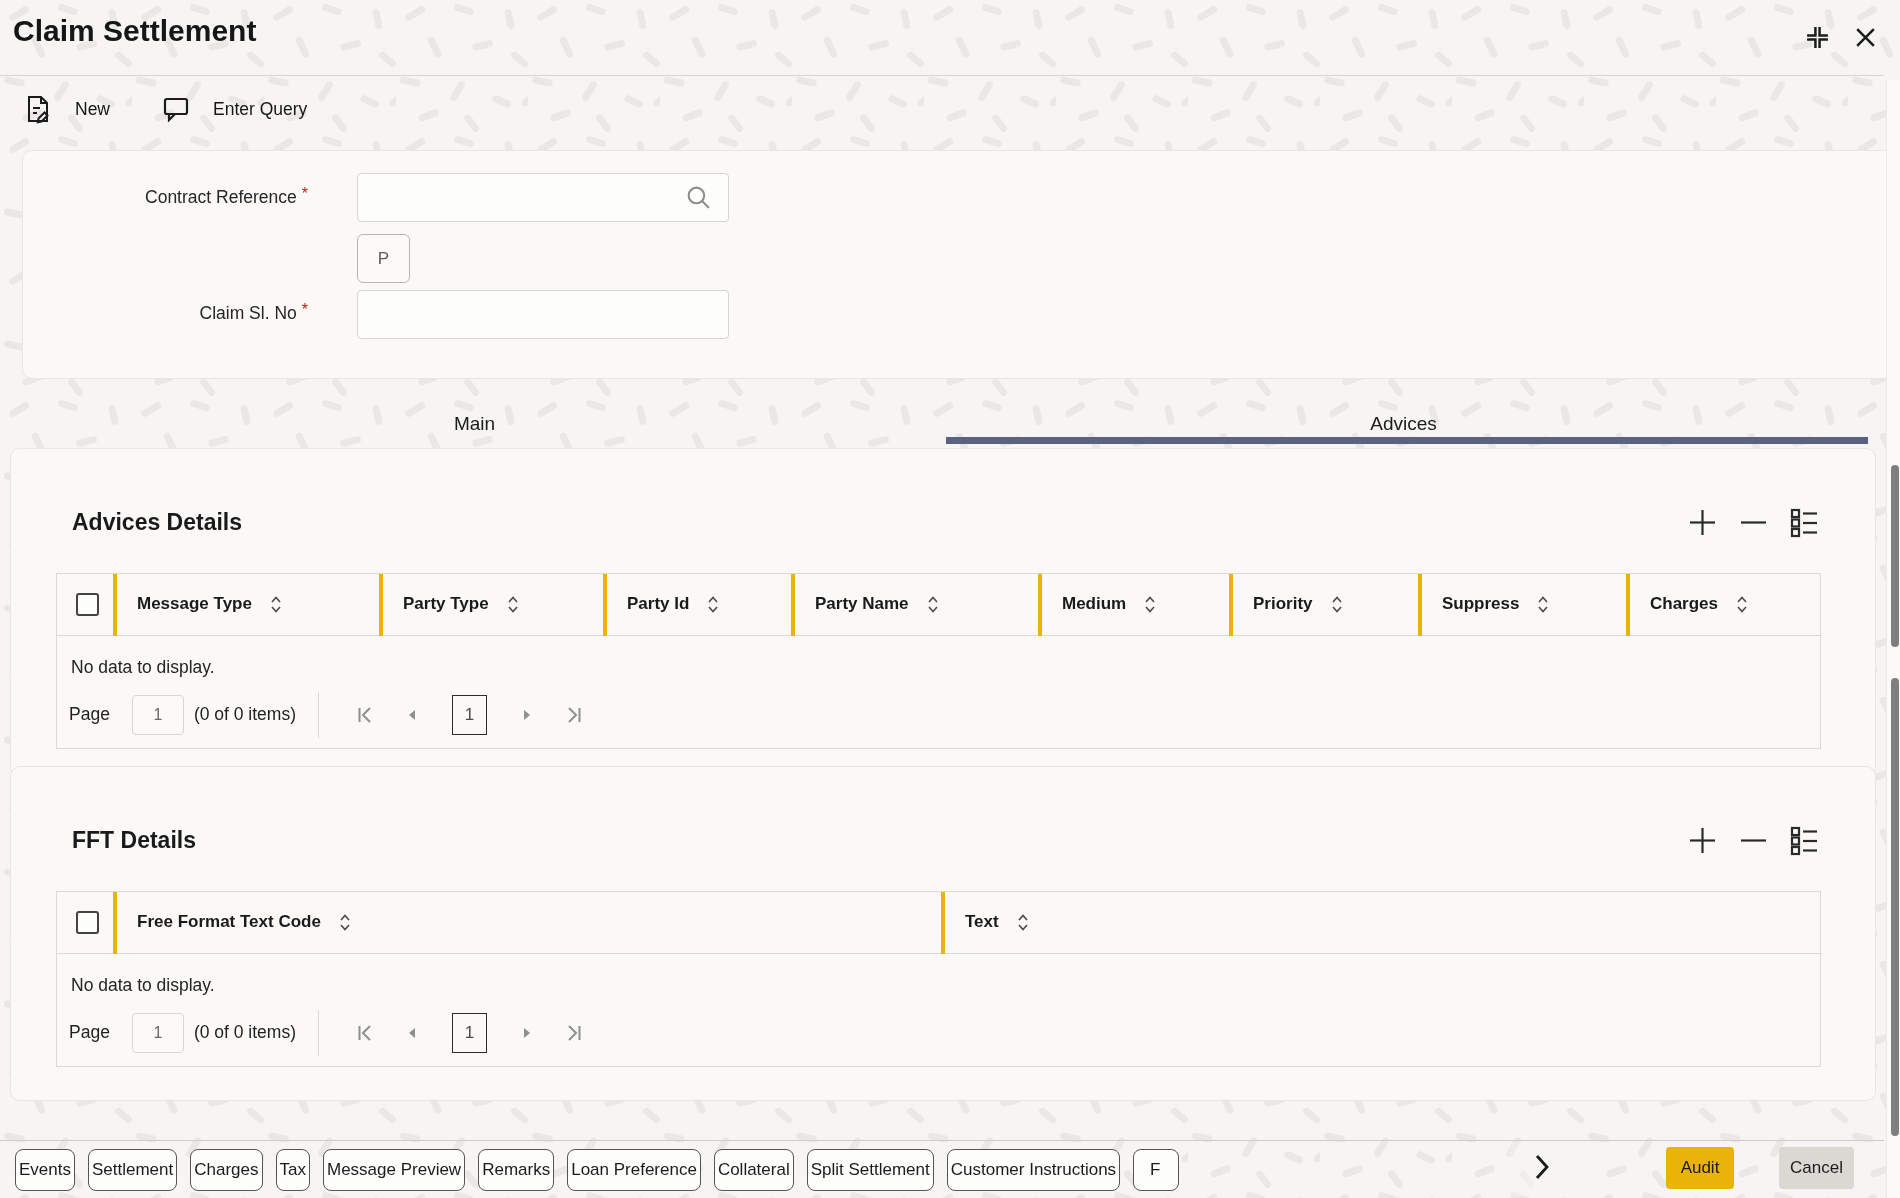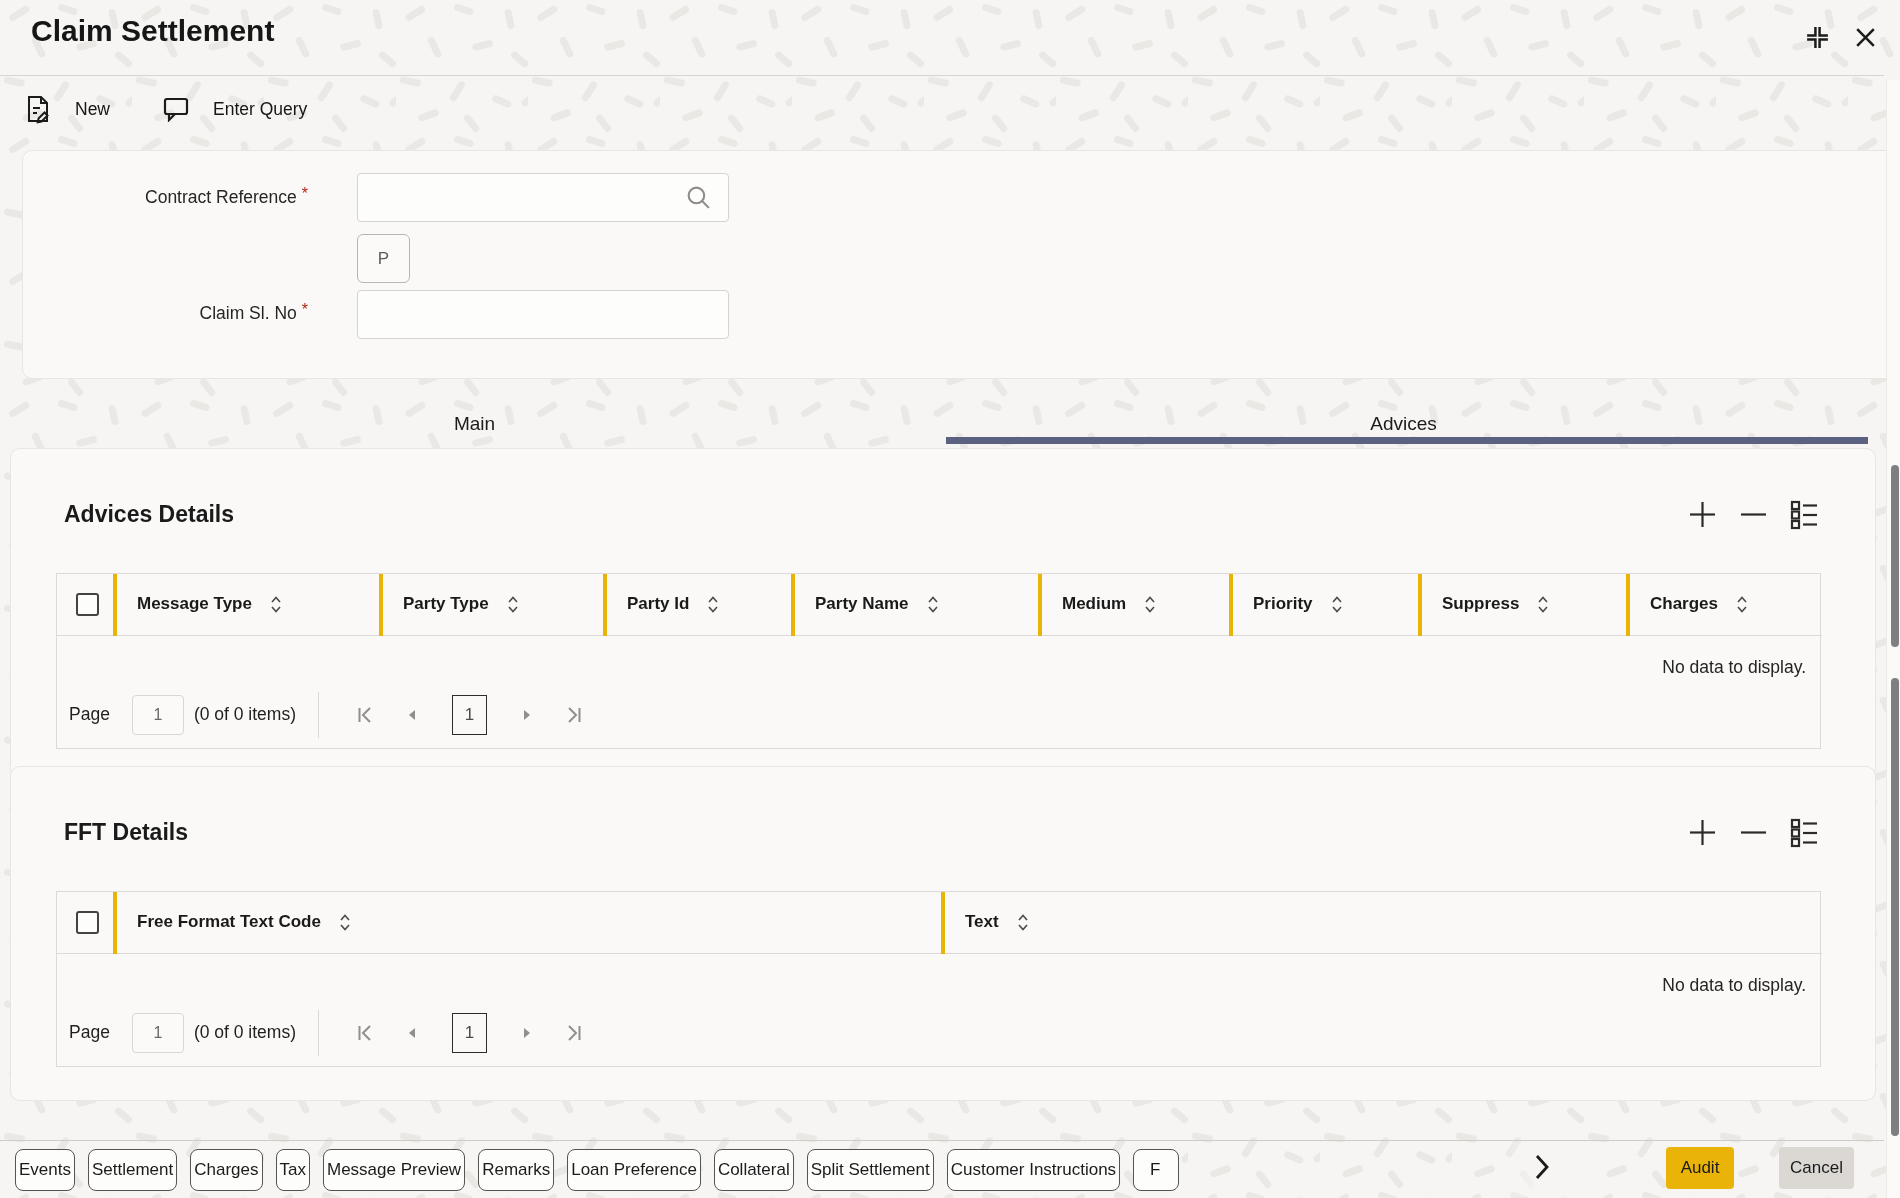--- a/index.html
+++ b/index.html
@@ -1,21 +1,21 @@
 <!DOCTYPE html>
 <html><head>
 <meta charset="utf-8">
 <style>
   html,body{margin:0;padding:0;background:#e9e8e6;}
   #app{position:relative;width:1900px;height:1198px;overflow:hidden;
        font-family:"Liberation Sans",sans-serif;color:#1c1c1c;background:#f6f5f3;}
   .bg-pattern{position:absolute;left:0;top:0;}
 
   
-  .page-title{position:absolute;left:31px;top:14px;font-size:30px;font-weight:bold;color:#161616;margin:0;}
+  .page-title{position:absolute;left:13px;top:14px;font-size:30px;font-weight:bold;color:#161616;margin:0;}
   .win-controls{position:absolute;top:24px;right:22px;display:flex;gap:22px;align-items:center;}
   .win-btn{background:none;border:none;padding:0;cursor:pointer;line-height:0;}
   .title-divider{position:absolute;left:0;top:75px;width:1884px;border-top:1px solid #d7d4d1;}
 
   
   .toolbar{position:absolute;left:25px;top:88px;height:42px;display:flex;align-items:center;gap:52px;}
   .tool-btn{display:flex;align-items:center;gap:23px;background:none;border:none;padding:0;
             font-family:Liberation Sans, sans-serif;font-size:17.5px;color:#161616;cursor:pointer;}
 
   
@@ -34,34 +34,34 @@
   .p-btn{position:absolute;left:334px;top:83px;width:53px;height:49px;border:1px solid #b9b6b2;border-radius:6px;
          background:#fbfaf9;font-family:inherit;font-size:17px;color:#5f5c58;cursor:pointer;}
 
   
   .tabs{position:absolute;left:10px;top:400px;width:1858px;height:48px;display:flex;}
   .tab{flex:1;display:flex;align-items:center;justify-content:center;font-size:19px;color:#1b1b1b;cursor:pointer;}
   .tab-underline{position:absolute;left:936px;top:37px;width:922px;height:7px;}
 
   
   .sec-head{position:absolute;left:45px;right:56px;top:44px;display:flex;align-items:center;justify-content:space-between;}
-  .sec-title{font-size:23px;font-weight:bold;color:#1a1a1a;margin:8px;}
+  .sec-title{font-size:23px;font-weight:bold;color:#1a1a1a;margin:16px;}
   .grid-tools{display:flex;align-items:center;gap:20px;}
   .tool-icon-btn{background:none;border:none;padding:0;cursor:pointer;line-height:0;}
 
   
   .grid{position:absolute;left:45px;top:124px;width:1765px;border:1px solid #dcd9d6;box-sizing:border-box;}
   .grid table{width:100%;border-collapse:collapse;table-layout:fixed;}
   .grid th{height:61px;border-bottom:1px solid #dcd9d6;border-right:4px solid #eab308;
            padding:0 4px 0 20px;box-sizing:border-box;text-align:left;font-size:17px;font-weight:600;color:#1a1a1a;}
   .grid th:last-child{border-right:none;}
   .hdr{display:flex;align-items:center;gap:17px;}
   .chk-cell{padding:0 0 0 19px !important;}
   .checkbox{width:19px;height:19px;border:2px solid #444340;border-radius:3px;background:#fdfdfc;cursor:pointer;}
-  .empty-row{padding:21px 14px 4px;font-size:17.5px;color:#242424;text-align:right;}
+  .empty-row{padding:21px 14px 4px;font-size:17.5px;color:#242424;}
   .pager{display:flex;align-items:center;height:66px;padding-left:12px;font-size:17.5px;color:#1f1f1f;}
   .page-input{width:52px;height:40px;margin:0 10px 0 22px;border:1px solid #d9d6d3;border-radius:4px;
               background:#fbfaf9;text-align:center;font-family:inherit;font-size:16px;color:#6b6966;box-sizing:border-box;}
   .pager-divider{width:1px;height:46px;background:#dcd9d6;margin:0 22px 0 22px;}
   .nav-btn{background:none;border:none;padding:0;margin:0 15px;cursor:pointer;line-height:0;}
   .cur-page{display:inline-flex;align-items:center;justify-content:center;width:33px;height:38px;margin:0 15px;
             border:1px solid #2c2c2c;background:#faf9f7;font-size:17px;color:#4a4a48;cursor:pointer;}
 
   
   .footer{position:absolute;left:0;top:1140px;width:1884px;height:58px;border-top:1px solid #cfccc8;

